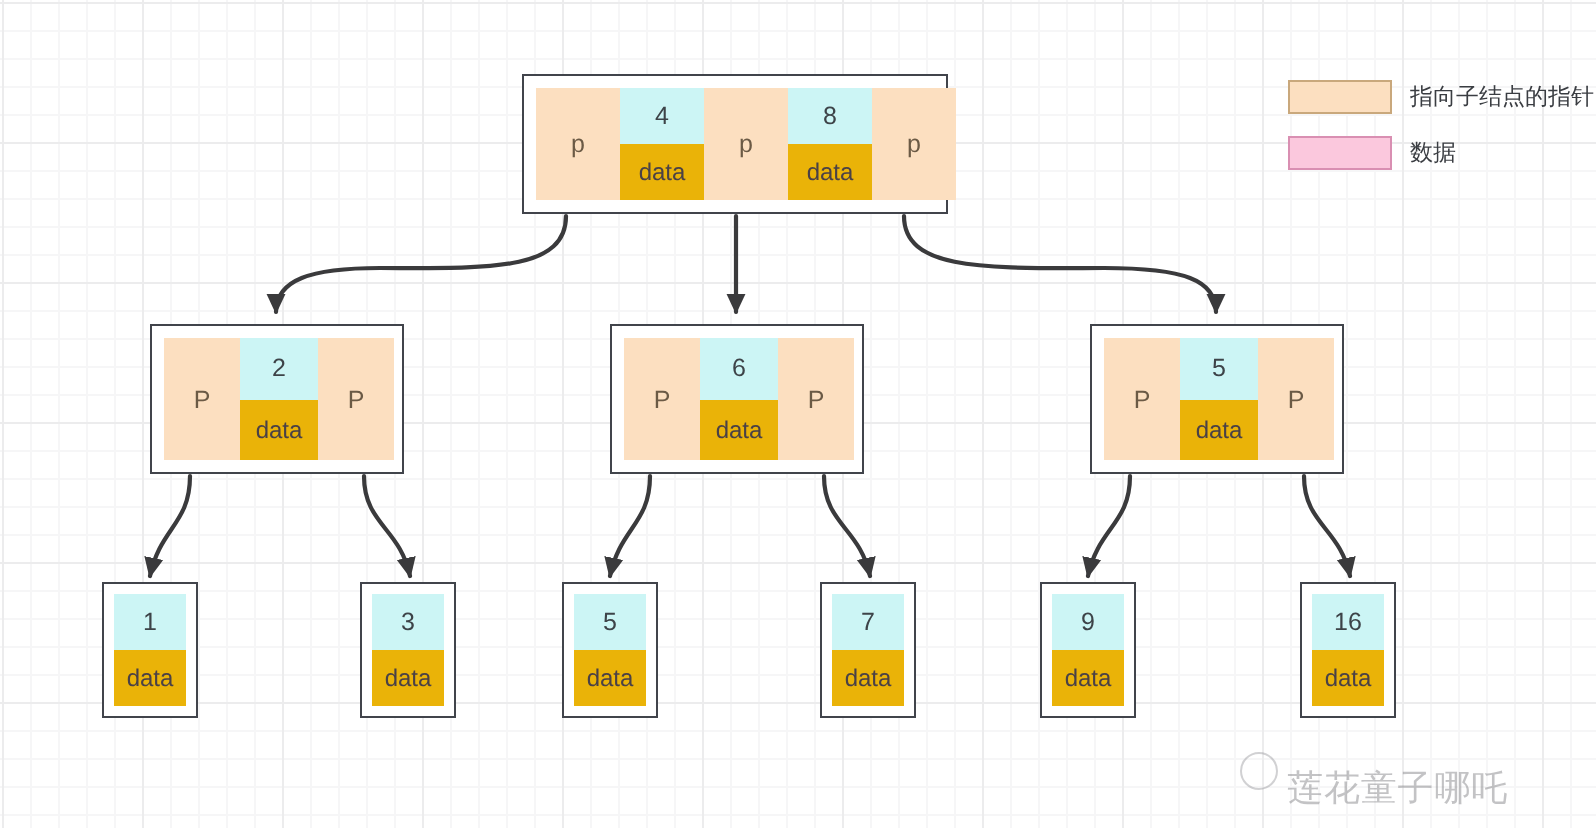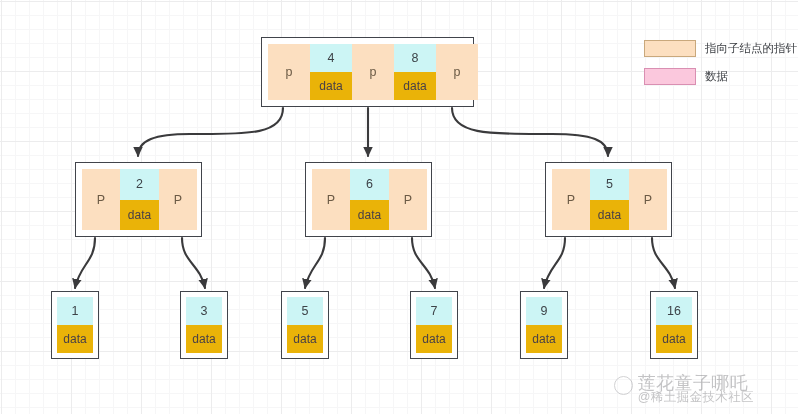--- a/index.html
+++ b/index.html
@@ -286,15 +286,14 @@
   <div class="legend-row">
     <div class="swatch sw-dat"></div>
     <div class="legend-label">数据</div>
   </div>
 </div>
 
 <div id="watermark">
   <div id="wm-avatar"></div>
   <div id="wm-text">
     <div class="wm-line1">莲花童子哪吒</div>
-    <div class="wm-line2">@稀土掘金技术社区</div>
   </div>
 </div>
 
 </body></html>

